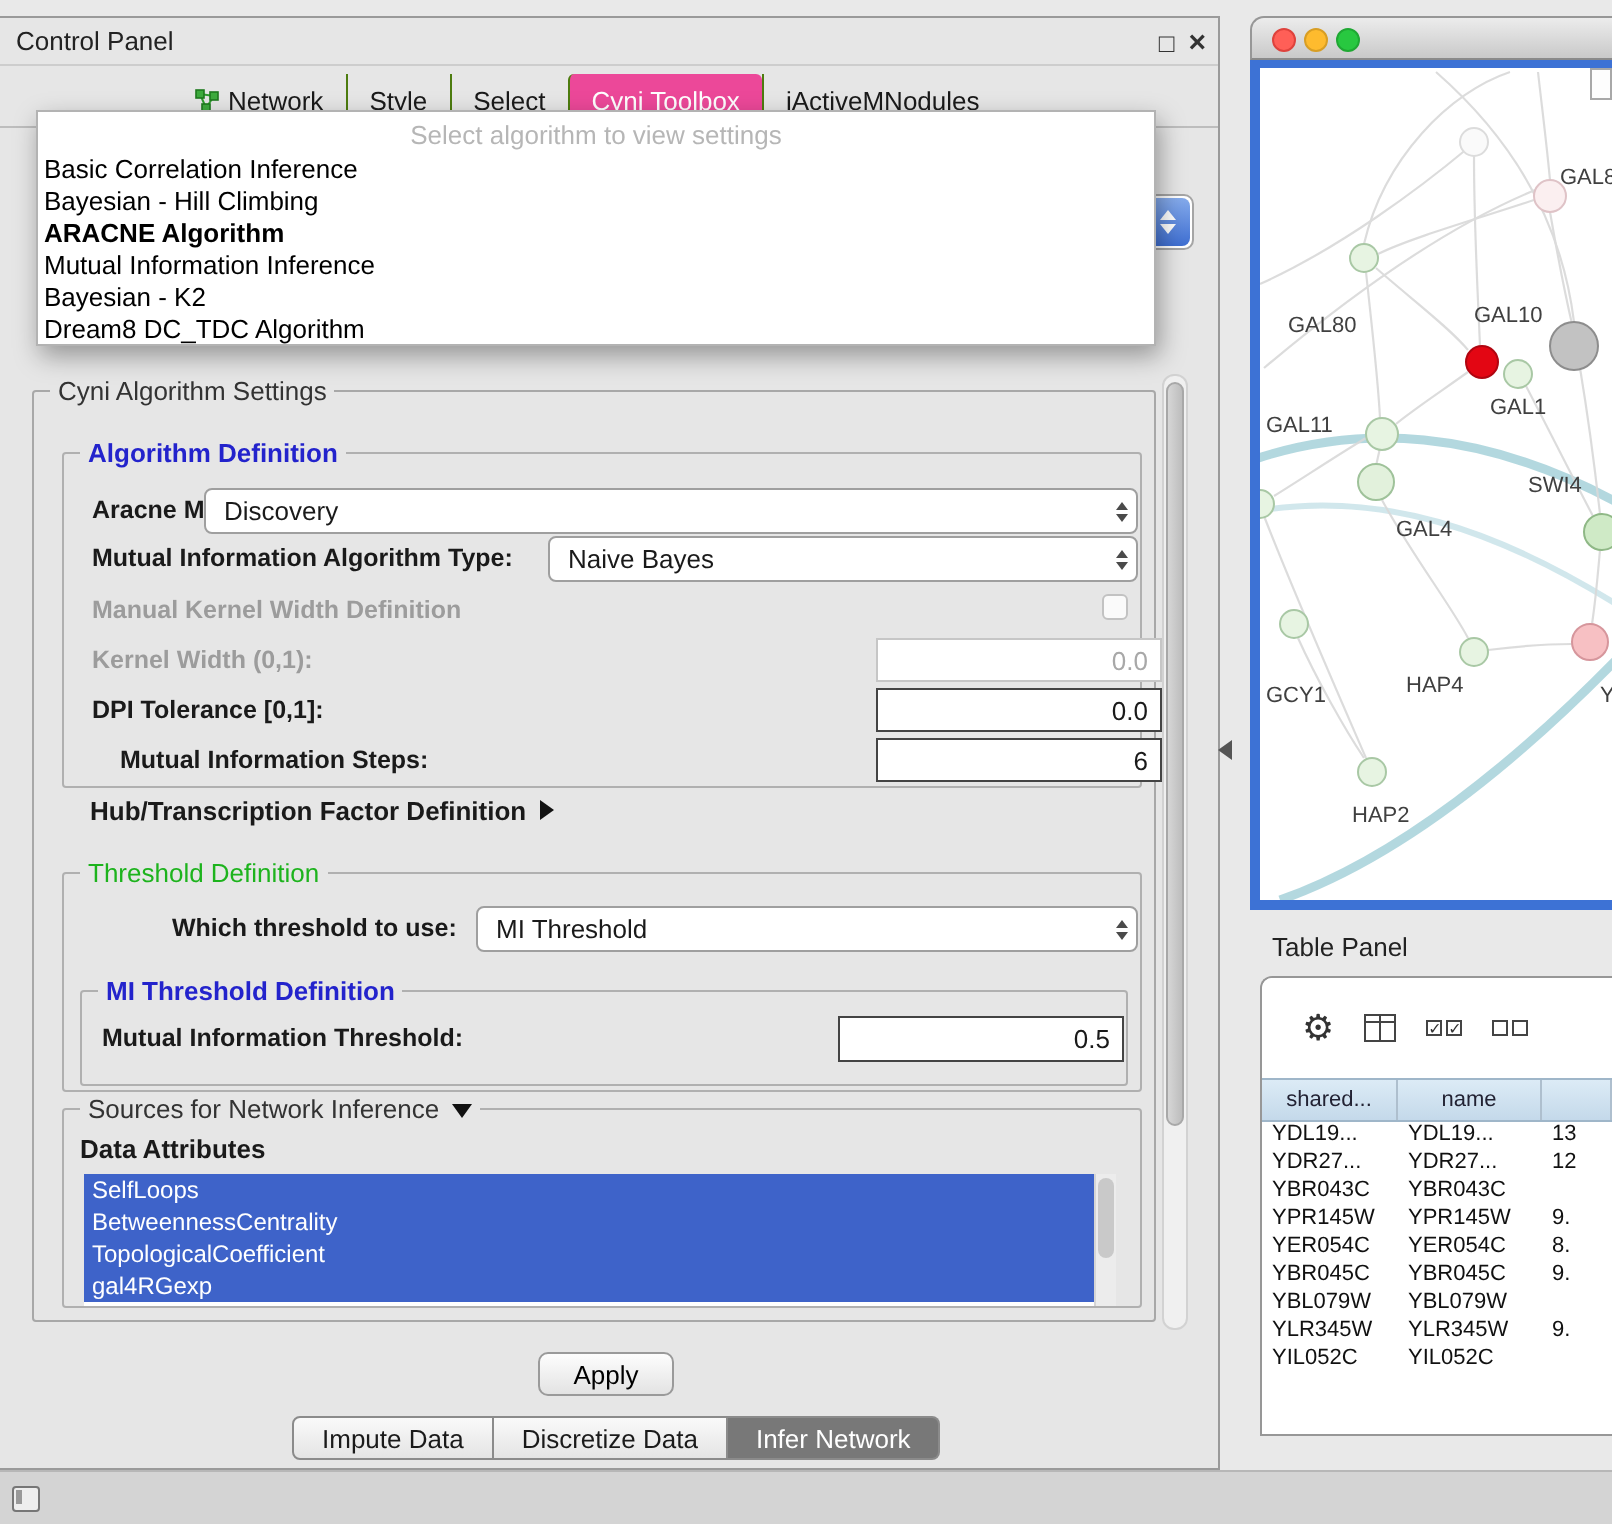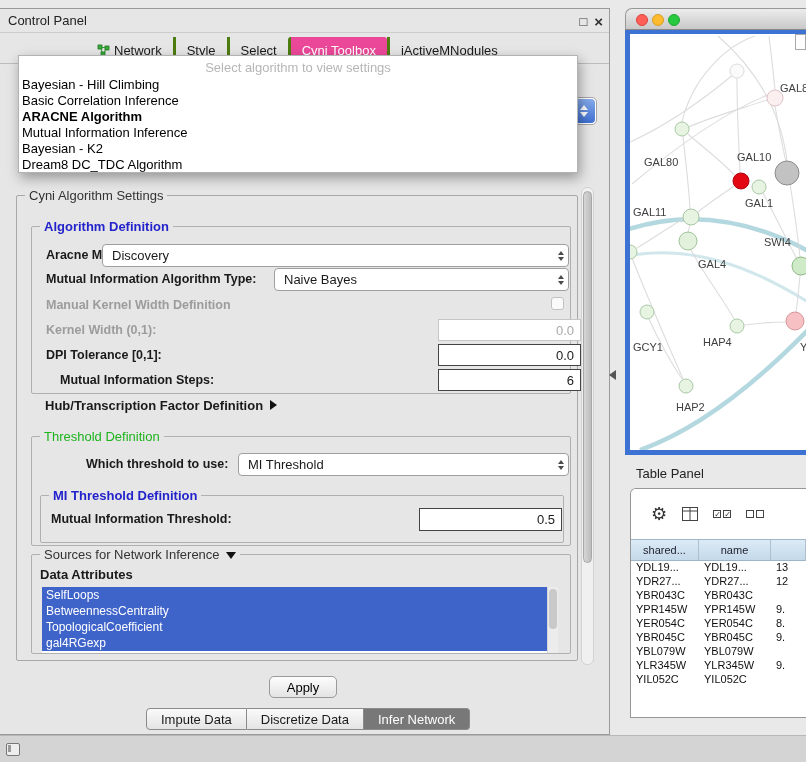--- a/index.html
+++ b/index.html
@@ -8,21 +8,21 @@
 
   
   .cp { position:absolute; left:0; top:8px; width:610px; height:727px; background:#e6e6e6; border:1px solid #9a9a9a; border-left:none; }
   .cp-titlebar { position:absolute; left:0; top:0; width:100%; height:24px; border-bottom:1px solid #cdcdcd; display:flex; align-items:center; }
   .cp-title { margin-left:8px; font-size:13px; color:#222; }
   .cp-winbtns { position:absolute; right:6px; top:0; height:24px; display:flex; align-items:center; gap:7px; }
   .winbtn { font-size:13px; color:#333; cursor:default; }
   .winbtn.x { font-weight:bold; font-size:15px; }
 
   .cp-tabs { position:absolute; left:0; top:28px; width:100%; height:27px; display:flex; padding-left:86px; border-bottom:1px solid #bdbdbd; }
-  .cp-tab { display:flex; align-items:center; gap:4px; padding:0 11px; font-size:13px; border-left:3px solid #4d7c0f; }
+  .cp-tab { display:flex; align-items:center; gap:4px; padding:0 11px; font-size:13px; border-left:1px solid #4d7c0f; }
   .cp-tab:first-child { border-left:none; }
   .cp-tab.active { background:#ec4899; color:#fff; border-radius:3px 3px 0 0; }
 
   
   .algo-combo { position:absolute; left:30px; top:88px; width:567px; height:28px; background:#fff; border:1px solid #a5a5a5; border-radius:5px; }
   .blue-stepper { position:absolute; right:1px; top:1px; width:22px; height:24px; background:linear-gradient(#85abec,#3f6fd2); border-radius:0 4px 4px 0; display:flex; flex-direction:column; align-items:center; justify-content:center; }
   .tri-up-w { width:0; height:0; border-left:4px solid transparent; border-right:4px solid transparent; border-bottom:5px solid #fff; margin:1px 0; }
   .tri-down-w { width:0; height:0; border-left:4px solid transparent; border-right:4px solid transparent; border-top:5px solid #fff; margin:1px 0; }
 
   
@@ -242,22 +242,22 @@
 
     <div class="bottom-tabs">
       <div class="btab">Impute Data</div>
       <div class="btab">Discretize Data</div>
       <div class="btab active">Infer Network</div>
     </div>
   </div>
 
   <div class="algo-popup">
     <div class="popup-placeholder">Select algorithm to view settings</div>
+    <div class="popup-item">Basic Correlation Inference</div>
     <div class="popup-item">Bayesian - Hill Climbing</div>
-    <div class="popup-item">Basic Correlation Inference</div>
     <div class="popup-item b">ARACNE Algorithm</div>
     <div class="popup-item">Mutual Information Inference</div>
     <div class="popup-item">Bayesian - K2</div>
     <div class="popup-item">Dream8 DC_TDC Algorithm</div>
   </div>
 
   <div class="panel-arrow"></div>
 
   <div class="net-win">
     <div class="net-titlebar">

